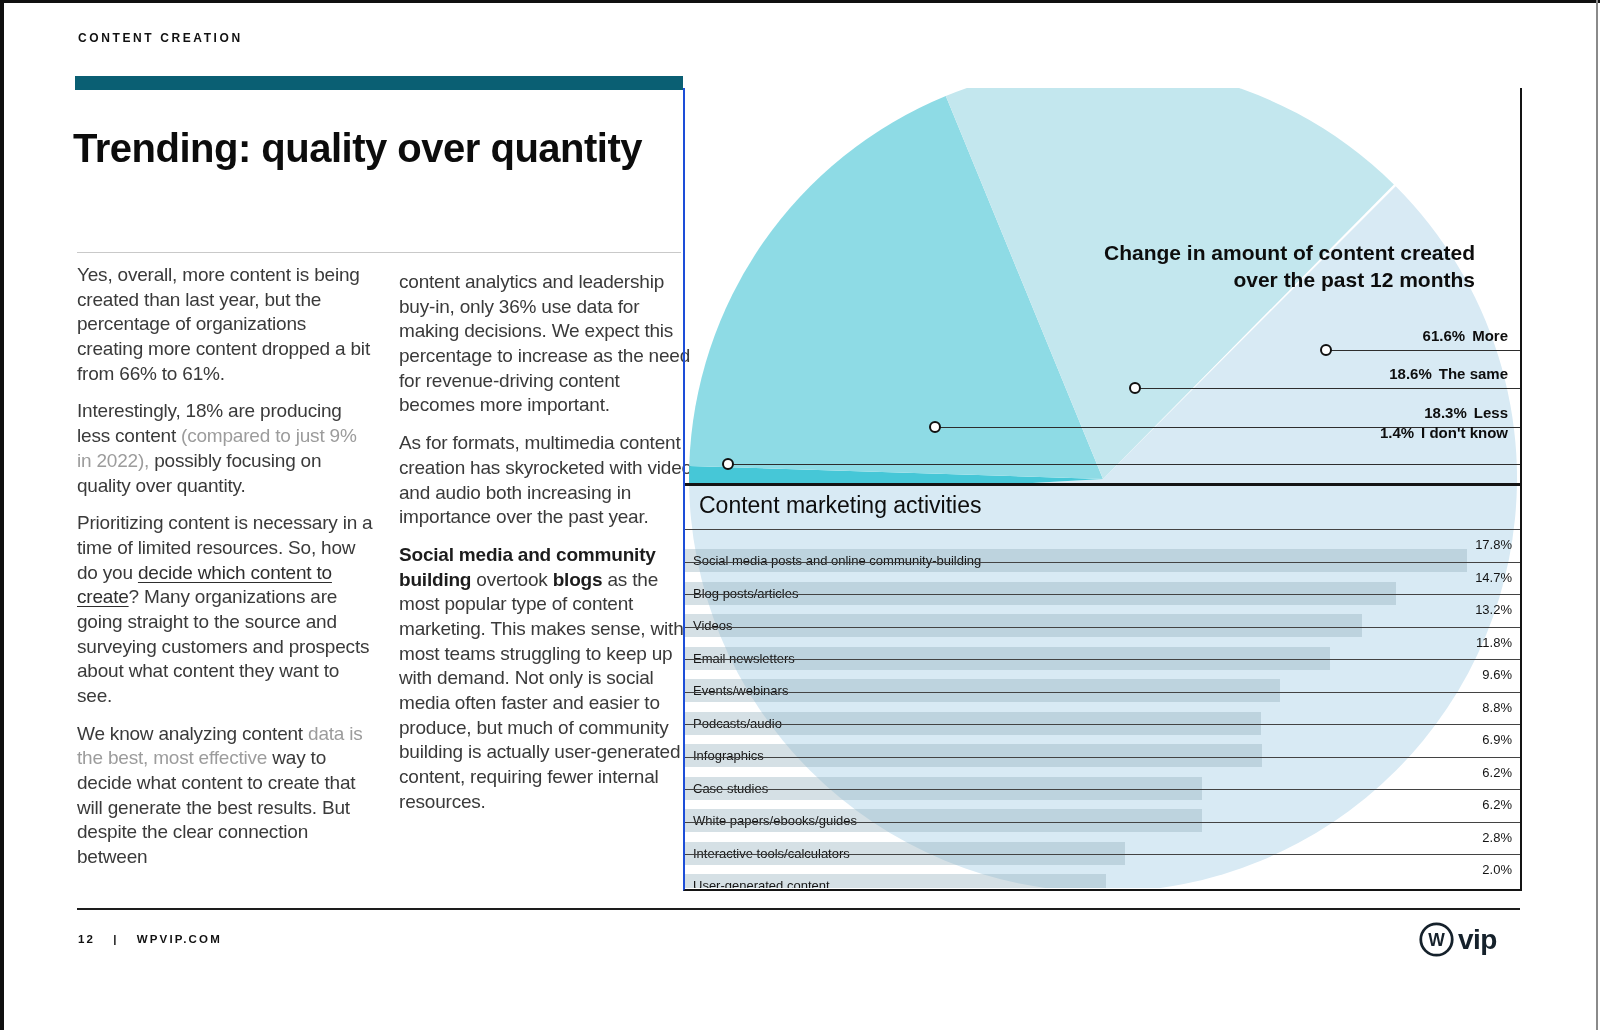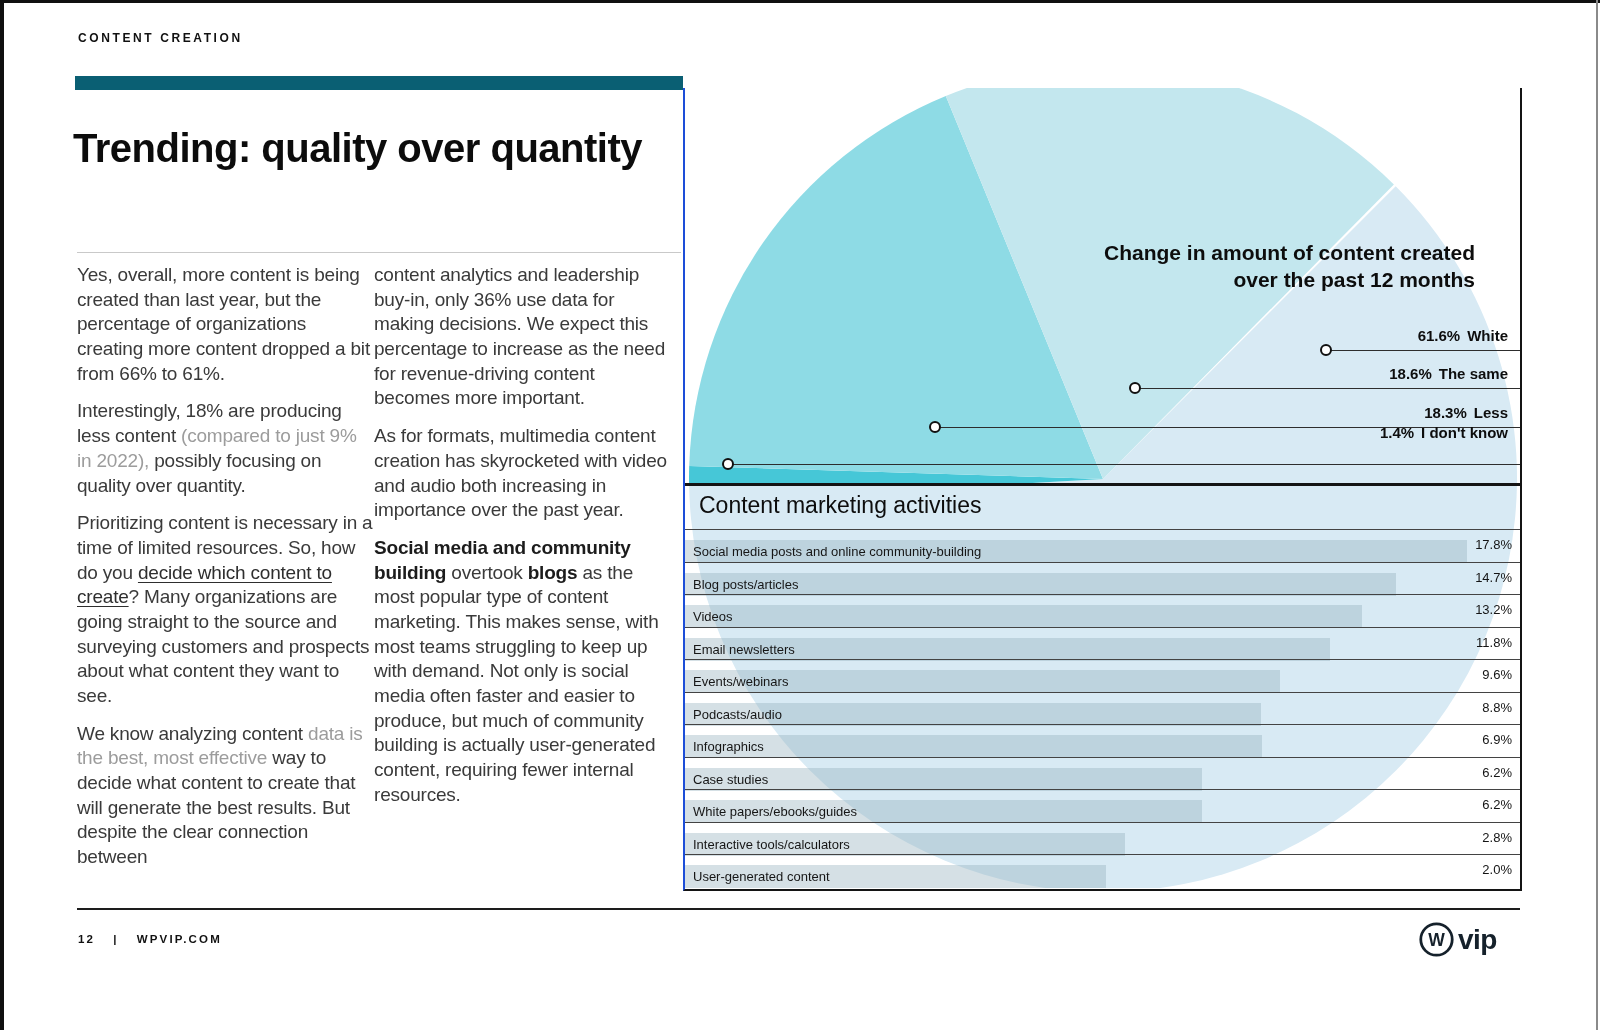--- a/index.html
+++ b/index.html
@@ -7,41 +7,41 @@
   .frame-top{position:absolute;left:0;top:0;width:1600px;height:3px;background:#101010;}
   .frame-left{position:absolute;left:0;top:0;width:4px;height:1030px;background:#101010;}
   .frame-right{position:absolute;left:1596px;top:0;width:2px;height:1030px;background:#8a8a8a;}
 
   .eyebrow{position:absolute;left:78px;top:31px;font-size:12px;font-weight:700;letter-spacing:2.6px;color:#111;}
   .accent-bar{position:absolute;left:75px;top:76px;width:608px;height:14px;}
   .page-title{position:absolute;left:73px;top:99px;width:620px;font-size:40px;font-weight:600;letter-spacing:-0.5px;color:#0c0c0c;}
   .col-rule{position:absolute;left:77px;top:252px;width:604px;height:1px;background:#c9c9c9;}
 
   .col{position:absolute;top:263px;width:298px;font-size:19px;line-height:1.3;color:#3a3a3a;letter-spacing:-0.2px;}
-  .col-1{left:77px;} .col-2{left:374px;}
+  .col-1{left:77px;} .col-2{left:399px;margin-top:7px;}
   .col p{margin:0 0 13px 0;}
   .seg-g{color:#9c9c9c;}
   .seg-u{text-decoration:underline;text-underline-offset:3px;color:#2e2e2e;}
   .seg-b{font-weight:700;color:#1c1c1c;}
 
   .chart-box{position:absolute;left:683px;top:88px;width:839px;height:803px;border-left:2px solid #1d4ed8;border-right:2px solid #141414;border-bottom:2px solid #141414;box-sizing:border-box;}
   .panel-top{position:relative;width:100%;height:398px;border-bottom:3px solid #141414;box-sizing:border-box;overflow:hidden;}
   .panel-top svg.pie{position:absolute;left:0;top:-28px;}
   .pie-title{position:absolute;right:45px;top:152px;width:380px;text-align:right;font-size:21px;font-weight:600;line-height:1.28;color:#0d0d0d;}
   .callout-line{position:absolute;height:0;border-top:1.6px solid #2d2d2d;}
   .callout-marker{position:absolute;width:8px;height:8px;border:2px solid #111;border-radius:50%;background:#fff;}
   .callout-label{position:absolute;right:12px;font-size:15px;font-weight:700;color:#0d0d0d;white-space:nowrap;}
   .callout-label .lab{margin-left:7px;}
 
   .panel-bottom{position:relative;width:100%;height:402px;overflow:hidden;}
   .panel-bottom svg.pie2{position:absolute;left:0;top:0;}
   .bar-title{position:absolute;left:14px;top:6px;font-size:23px;font-weight:500;color:#0d0d0d;}
   .bar-rows{position:absolute;left:0;top:43px;width:100%;}
   .bar-row{position:relative;height:32.5px;border-top:1.6px solid #434343;box-sizing:border-box;}
-  .bar-fill{position:relative;margin-top:10px;height:23px;background:rgba(149,178,191,0.40);}
+  .bar-fill{position:relative;margin-top:19px;height:23px;background:rgba(149,178,191,0.40);}
   .bar-label{position:absolute;left:8px;top:4px;font-size:13px;font-weight:500;color:#161616;white-space:nowrap;}
   .bar-value{position:absolute;right:8px;top:7px;font-size:13px;font-weight:400;color:#141414;}
 
   .footer-rule{position:absolute;left:77px;top:908px;width:1443px;height:2px;background:#1d1d1d;}
   .footer-left{position:absolute;left:78px;top:933px;font-size:11.5px;font-weight:700;letter-spacing:2.2px;color:#111;display:flex;gap:18px;}
   .logo{position:absolute;left:1418px;top:921px;display:flex;align-items:center;}
   .logo .wmark{width:37px;height:37px;}
   .logo .viptext{font-size:28px;font-weight:700;letter-spacing:-0.5px;color:#15212b;margin-left:3px;}
 </style>
 </head>
@@ -73,21 +73,21 @@
     <svg class="pie" width="839" height="424" viewBox="0 -28 839 424">
         <path d="M 418 391 L 710.7 98.3 A 414 414 0 1 1 4.7 414.4 Z" fill="#d8eaf4"></path>
         <path d="M 418 391 L 4.7 414.4 A 414 414 0 0 1 4.2 378.0 Z" fill="#46c7d7"></path>
         <path d="M 418 391 L 4.2 378.0 A 414 414 0 0 1 260.8 8.0 Z" fill="#8edbe5"></path>
         <path d="M 418 391 L 260.8 8.0 A 414 414 0 0 1 708.9 96.4 Z" fill="#c3e7ee"></path>
       </svg>
     <div class="pie-title">Change in amount of content created over the past 12 months</div>
     <div id="callouts">
         <div class="callout-line" style="left: 646px; top: 262px; width: 193px;"></div>
         <div class="callout-marker" style="left: 635px; top: 256px;"></div>
-        <div class="callout-label" style="top: 239px;"><span>61.6%</span><span class="lab">White</span></div>
+        <div class="callout-label" style="top: 239px;"><span>61.6%</span><span class="lab">More</span></div>
         <div class="callout-line" style="left: 455px; top: 300px; width: 384px;"></div>
         <div class="callout-marker" style="left: 444px; top: 294px;"></div>
         <div class="callout-label" style="top: 277px;"><span>18.6%</span><span class="lab">The same</span></div>
         <div class="callout-line" style="left: 255px; top: 339px; width: 584px;"></div>
         <div class="callout-marker" style="left: 244px; top: 333px;"></div>
         <div class="callout-label" style="top: 316px;"><span>18.3%</span><span class="lab">Less</span></div>
         <div class="callout-line" style="left: 48px; top: 376px; width: 791px;"></div>
         <div class="callout-marker" style="left: 37px; top: 370px;"></div>
         <div class="callout-label" style="top: 336px;"><span>1.4%</span><span class="lab">I don't know</span></div>
       </div>

